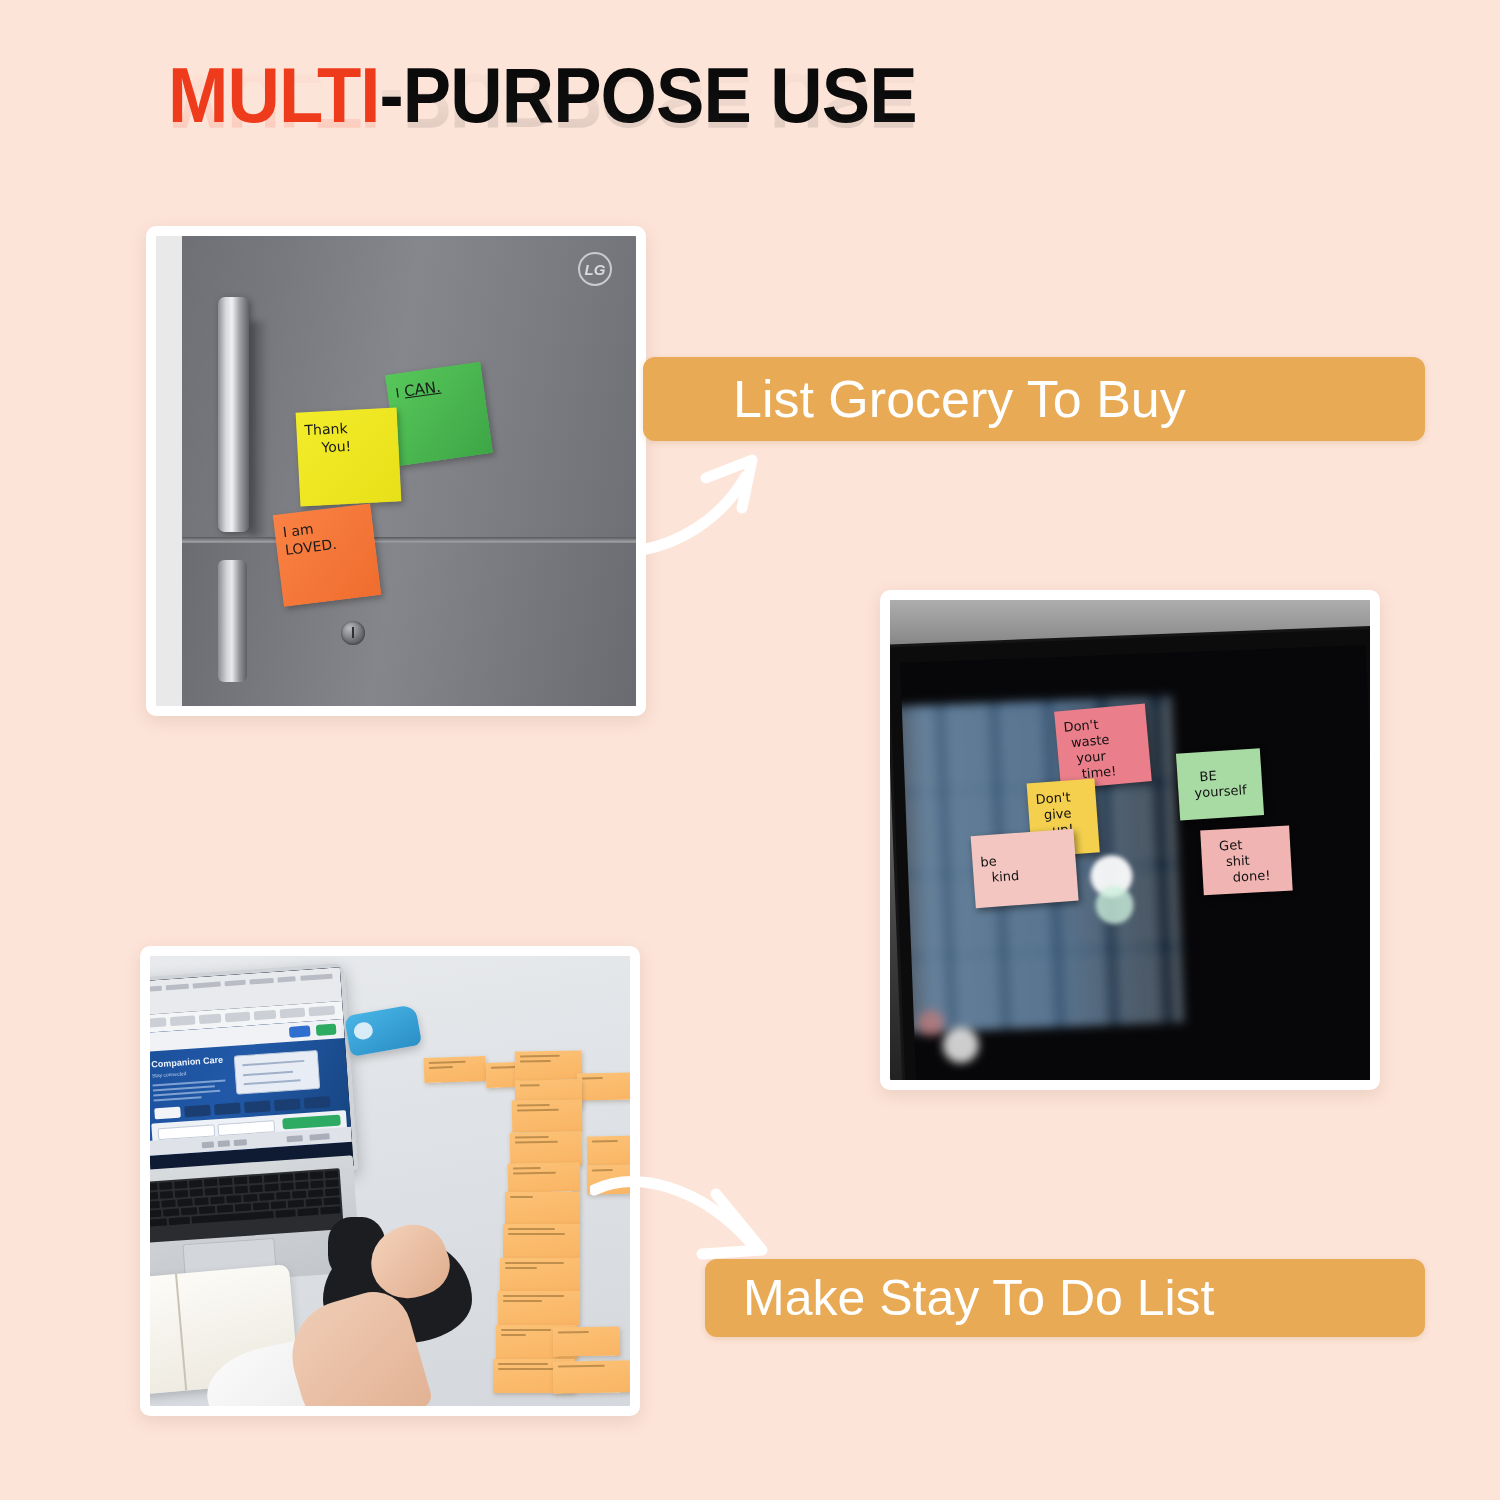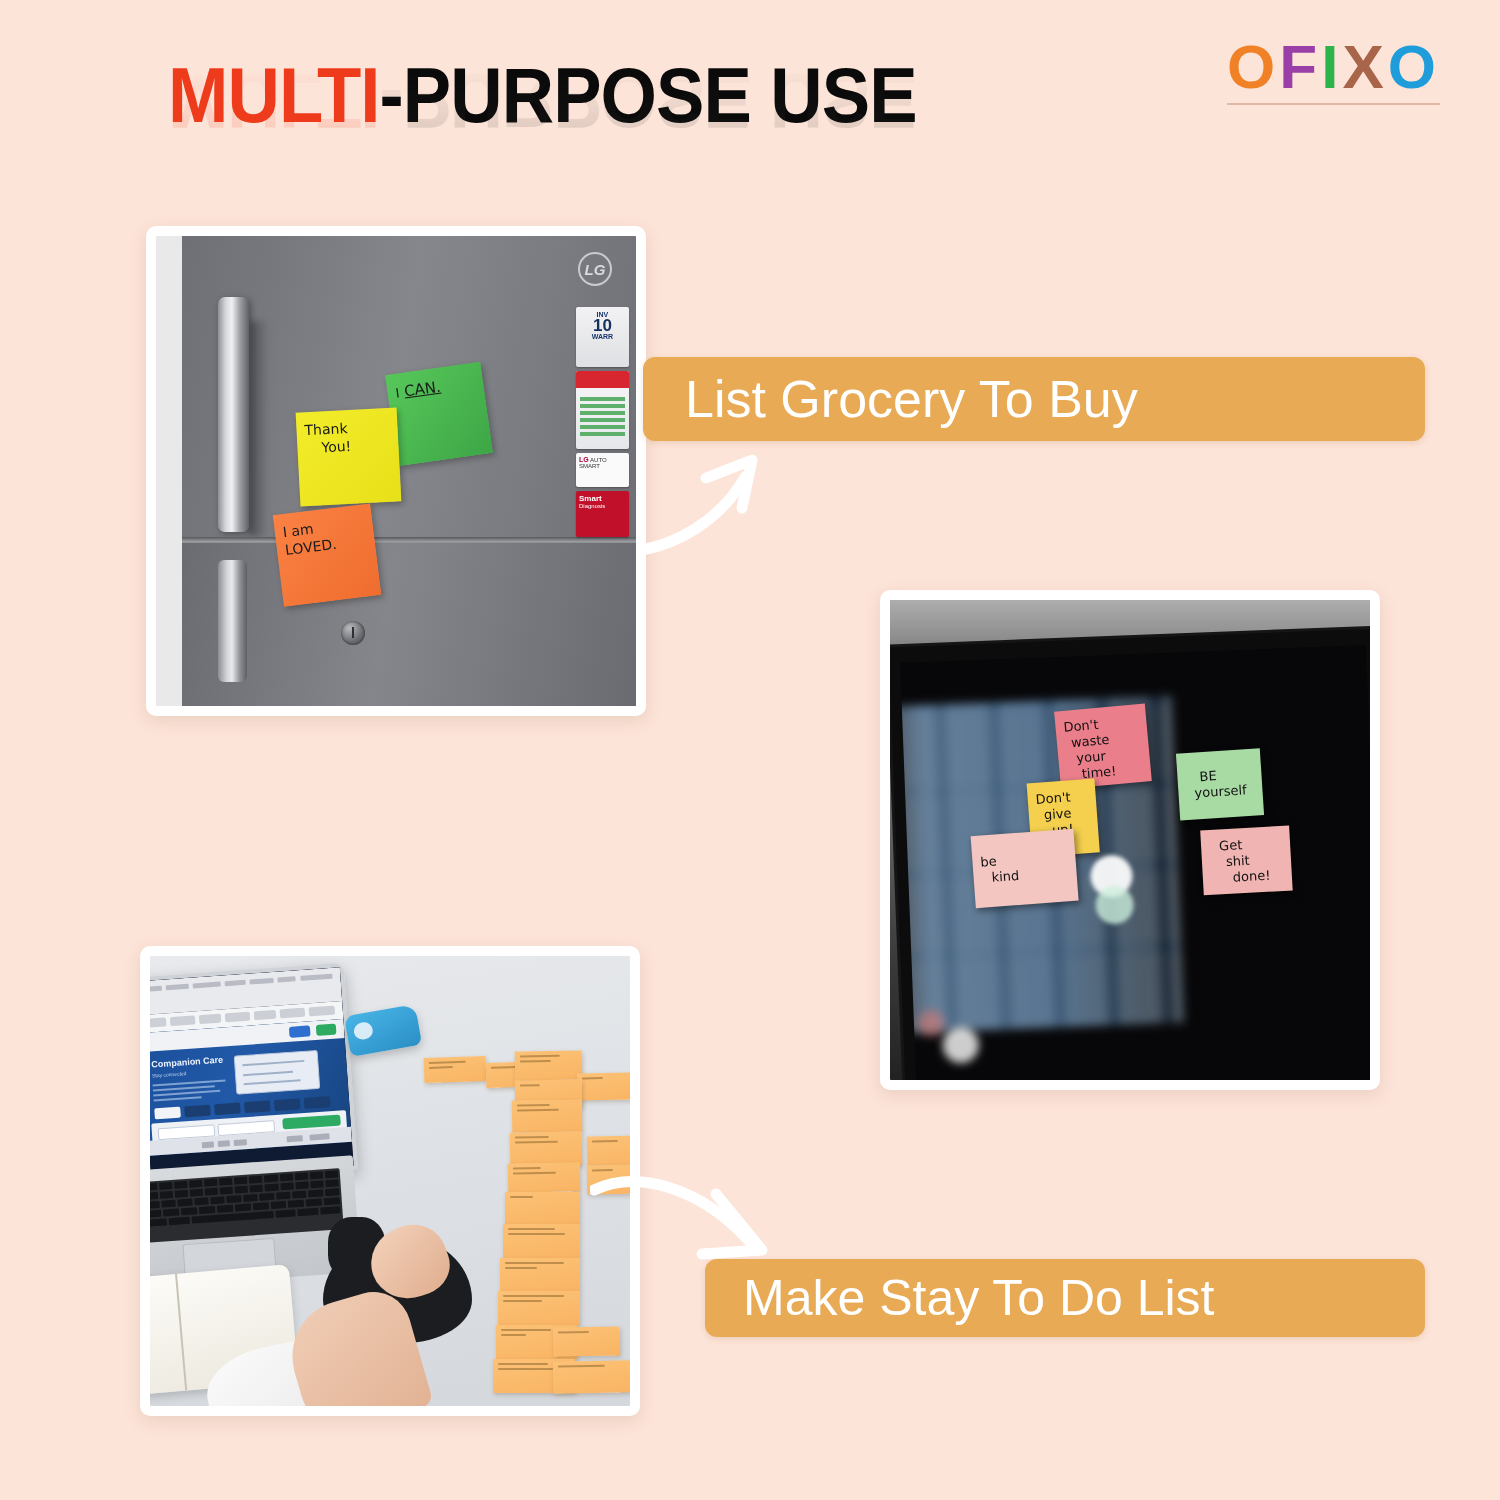--- a/index.html
+++ b/index.html
@@ -247,21 +247,21 @@
   .pnote s.w70{width:70%;} .pnote s.w55{width:55%;} .pnote s.w45{width:45%;}
   .pnote s.w85{width:85%;} .pnote s.w35{width:35%;}
 
   
   .banner{
     position:absolute;background:#e8aa55;border-radius:12px;
     color:#fff;display:flex;align-items:center;
     font-weight:normal;box-sizing:border-box;
     box-shadow:0 2px 6px rgba(160,110,50,.18);
   }
-  #banner1{left:643px;top:357px;width:782px;height:84px;padding-left:42px;font-size:52px;}
+  #banner1{left:643px;top:357px;width:782px;height:84px;padding-left:90px;font-size:52px;}
   #banner2{left:193px;top:787px;width:673px;height:76px;padding-left:73px;font-size:50px;}
   #banner3{left:705px;top:1259px;width:720px;height:78px;padding-left:38px;font-size:50px;}
 
   
   .arrow{position:absolute;pointer-events:none;}
   #arrow1{left:640px;top:438px;width:150px;height:120px;}
   #arrow2{left:590px;top:1150px;width:215px;height:135px;}
 </style>
 </head>
 <body>
@@ -269,56 +269,35 @@
 <div class="stage">
 
   <div class="title">
     <span class="red">MULTI</span><span class="blk">-PURPOSE USE</span>
   </div>
   <div class="title-reflection" aria-hidden="true">
     <span class="red">MULTI</span><span class="blk">-PURPOSE USE</span>
   </div>
 
   <div class="logo">
-    <div class="logo-text">
-      <span style="color:#f08127">O</span><span style="color:#9a3fa8">F</span><span style="color:#2cb34a">I</span><span style="color:#a8654a">X</span><span style="color:#1f9ddb">O</span>
-    </div>
     <div class="logo-rule"></div>
   </div>
 
   <div class="photo" id="fridge">
     <div class="photo-inner">
       <div class="fridge-bg"></div>
       <div class="fridge-body"></div>
       <div class="handle-shadow"></div>
       <div class="handle"></div>
       <div class="fridge-seam"></div>
       <div class="fridge-lowerdoor"></div>
       <div class="handle2"></div>
       <div class="fridge-lock"></div>
       <div class="lg-logo">LG</div>
 
-      <div class="sticker-col">
-        <div class="stk stk-inv">
-          INV<b>10</b>WARR
-        </div>
-        <div class="stk stk-energy">
-          <div class="star"></div>
-          <div class="bars">
-              <i></i>
-              <i></i>
-              <i></i>
-              <i></i>
-              <i></i>
-              <i></i>
-            </div>
-        </div>
-        <div class="stk stk-auto"><em>LG</em> AUTO SMART</div>
-        <div class="stk stk-diag"><b>Smart</b>Diagnosis</div>
-      </div>
 
       <div class="note ic">
         <span class="hw">I</span>
         <u>CAN.</u>
       </div>
       <div class="note ty">
         <div>Thank</div>
         <div style="padding-left:16px">You!</div>
       </div>
       <div class="note il">

